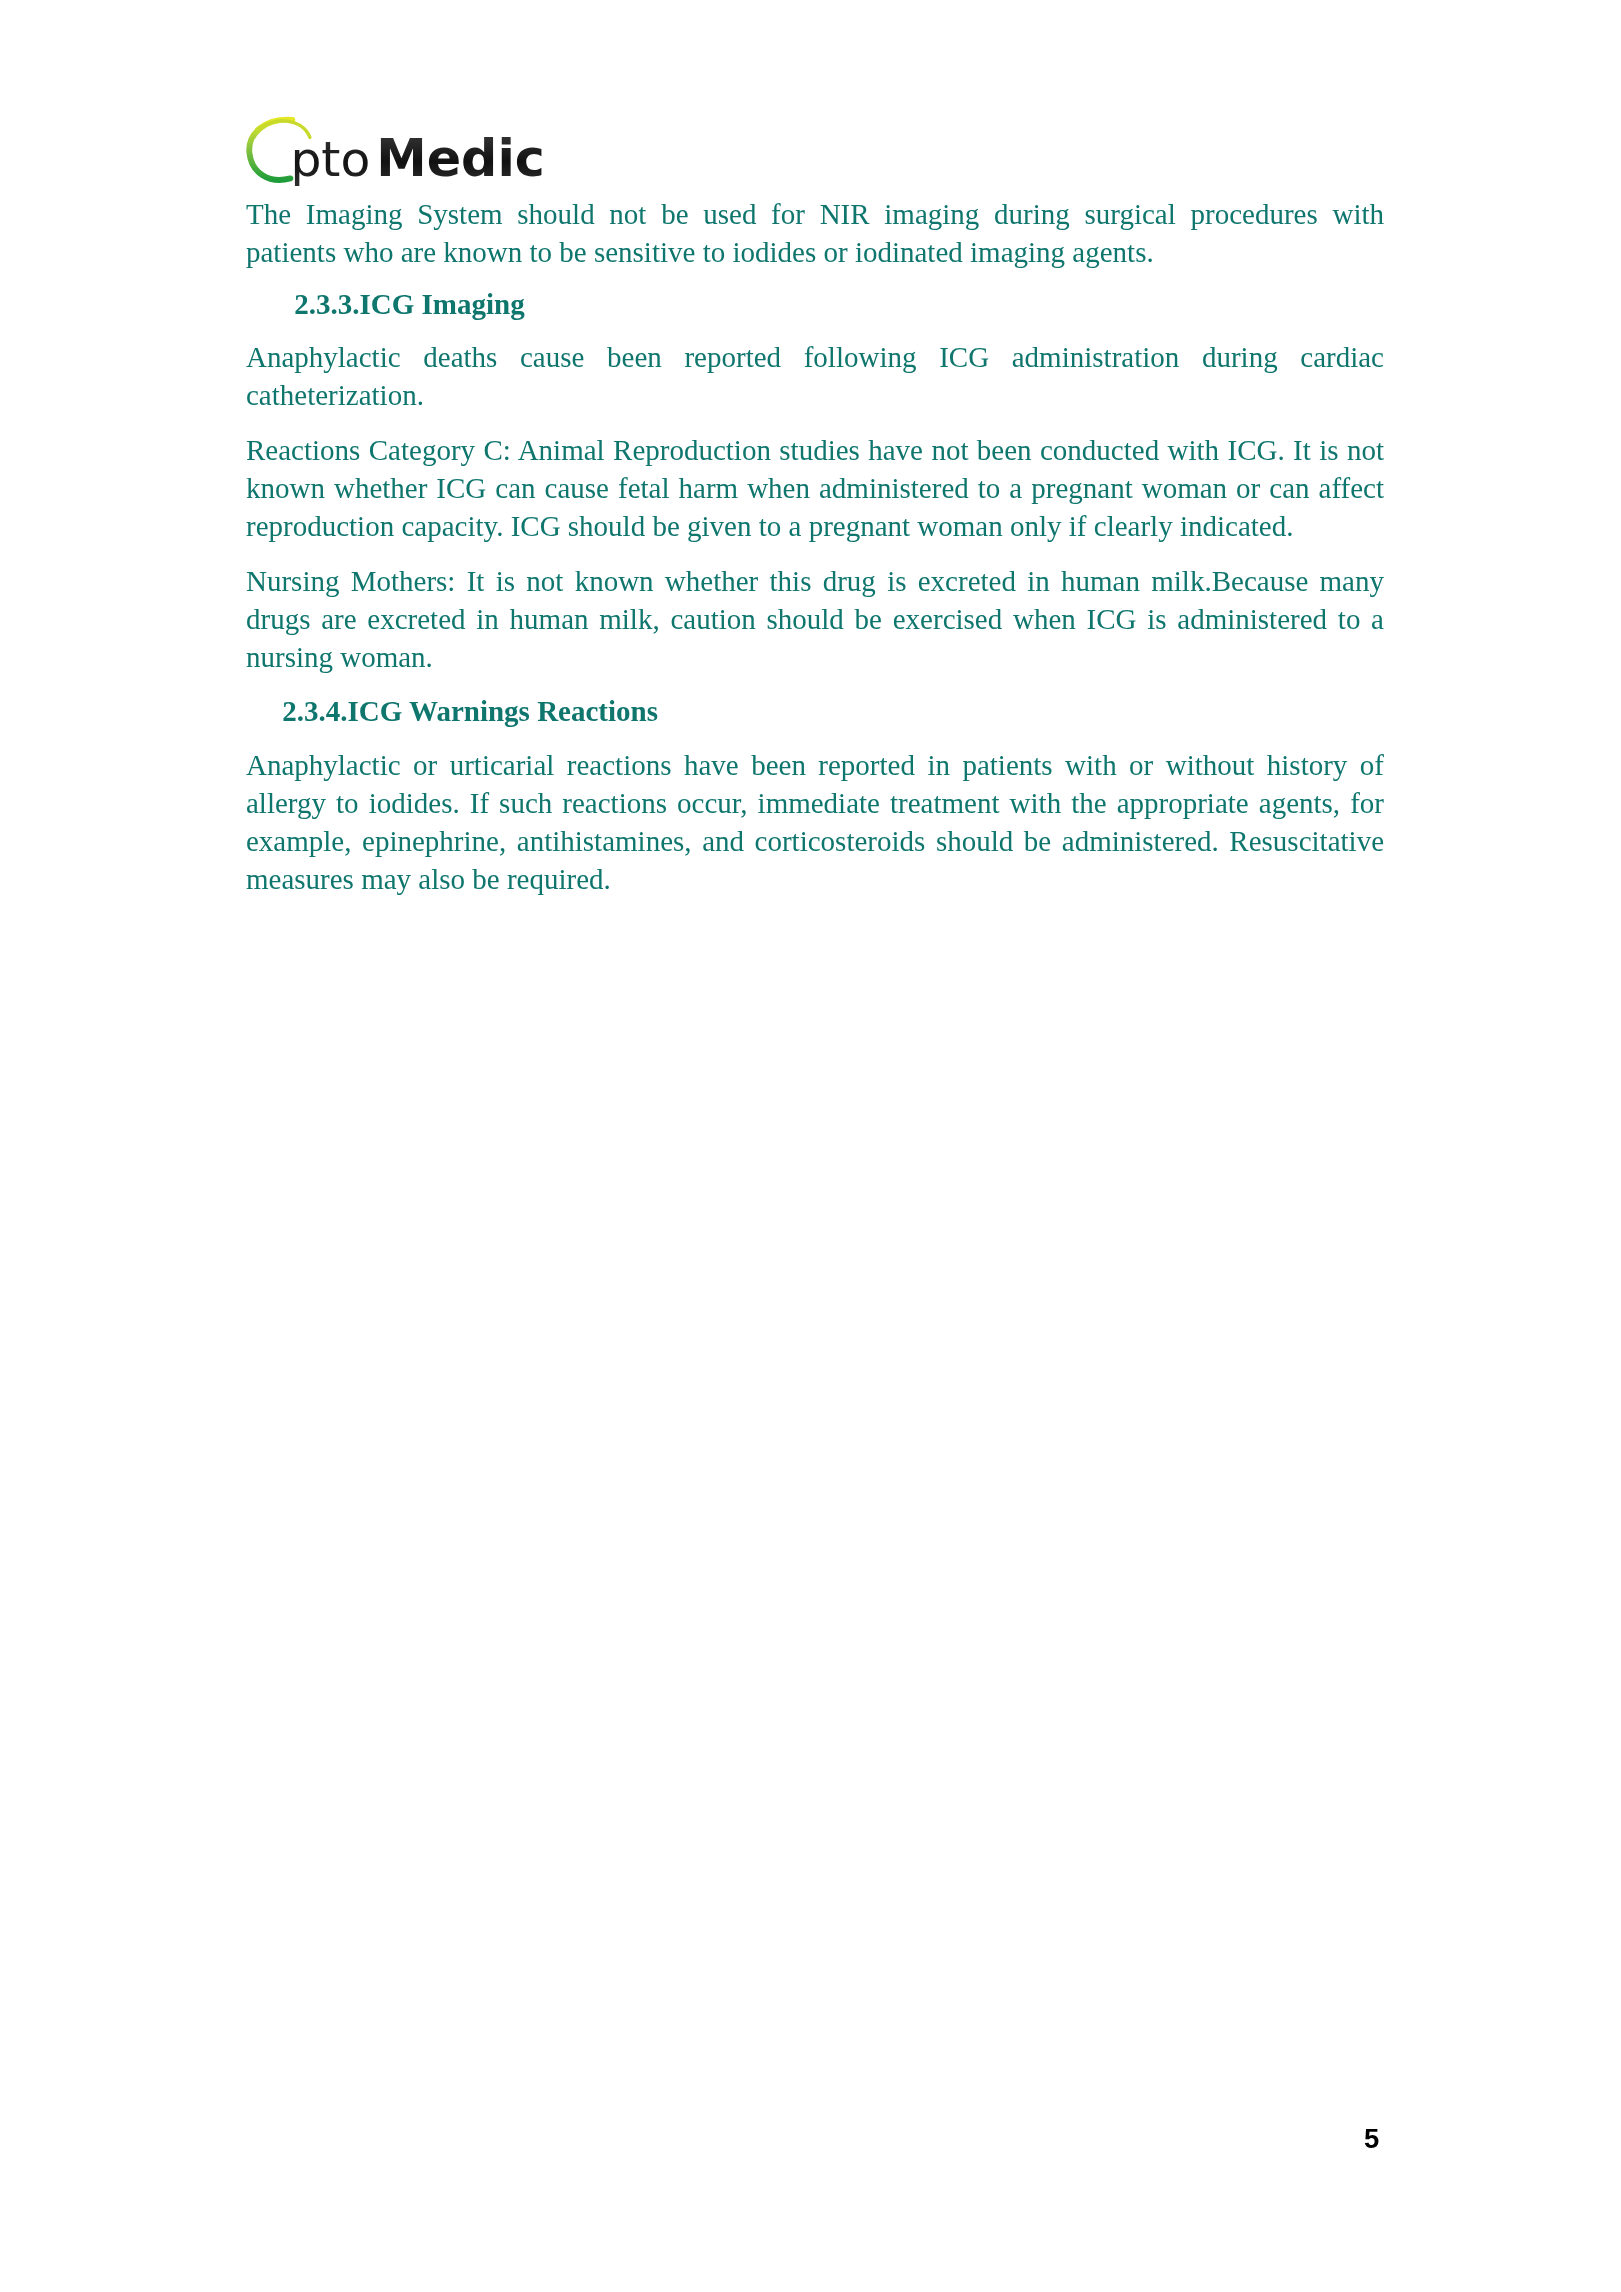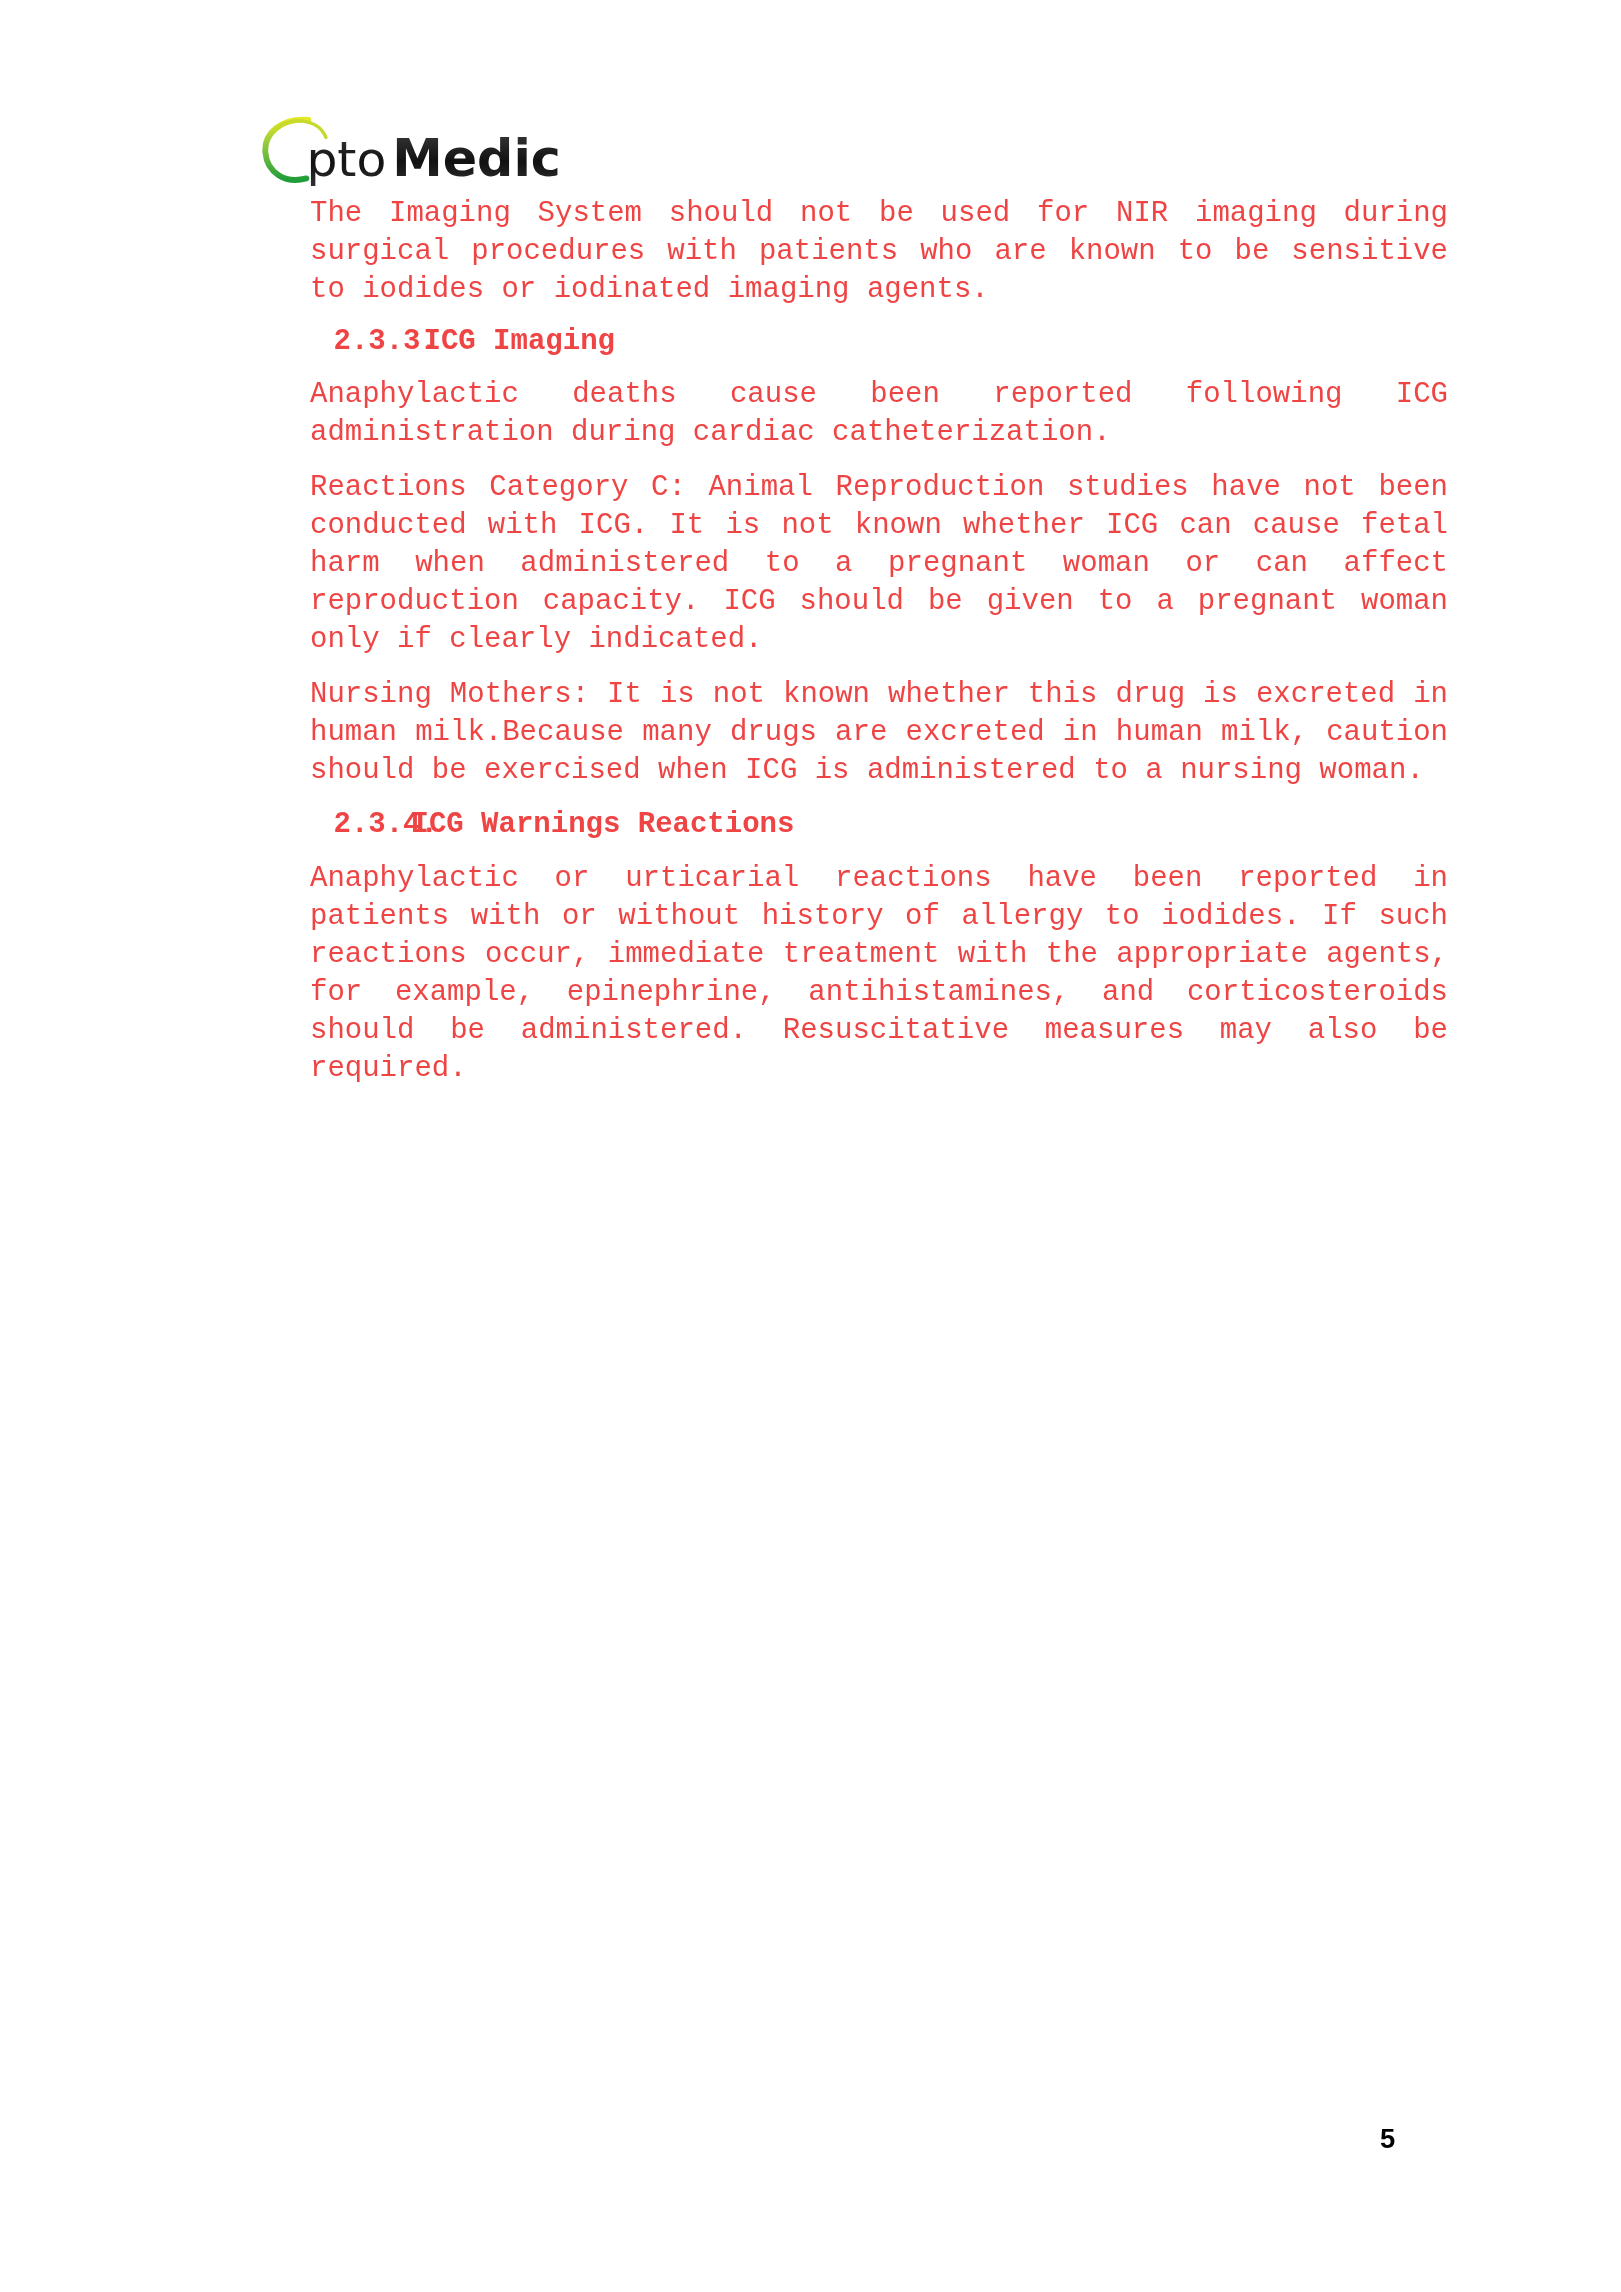--- a/index.html
+++ b/index.html
@@ -1,23 +1,23 @@
 <!DOCTYPE html>
 <html><head>
 <meta charset="utf-8">
 <style>
   html, body { margin: 0; padding: 0; background: #ffffff; }
   body { width: 1621px; height: 2293px; position: relative; overflow: hidden; }
-  .page { position: absolute; left: 16px; top: 0; width: 1488px; height: 2293px; background: #fff; }
+  .page { position: absolute; left: 0; top: 0; width: 1488px; height: 2293px; background: #fff; }
   .logo { position: absolute; left: 245px; top: 114px; width: 323px; height: 80px; }
   .logo svg { display: block; }
   .content {
     position: absolute; left: 246px; top: 195px; width: 1138px;
-    font-family: Liberation Mono, monospace;
-    font-size: 29px; line-height: 38px; color: #ef4444; margin-left: 48px;
+    font-family: Liberation Serif, serif;
+    font-size: 29px; line-height: 38px; color: #0f766e;
   }
   .content p { margin: 0 0 16.7px 0; text-align: justify; }
   .content p.first { margin-bottom: 13.7px; }
   .content h3 {
     margin: 0 0 15.7px 23.5px; font-size: 29px; line-height: 38px; font-weight: bold;
   }
   .content h3 .num { display: inline-block; text-align: right; }
   .content h3 .num.w1 { width: 90px; }
   .content h3 .num.w2 { width: 78px; }
   .page-number {

